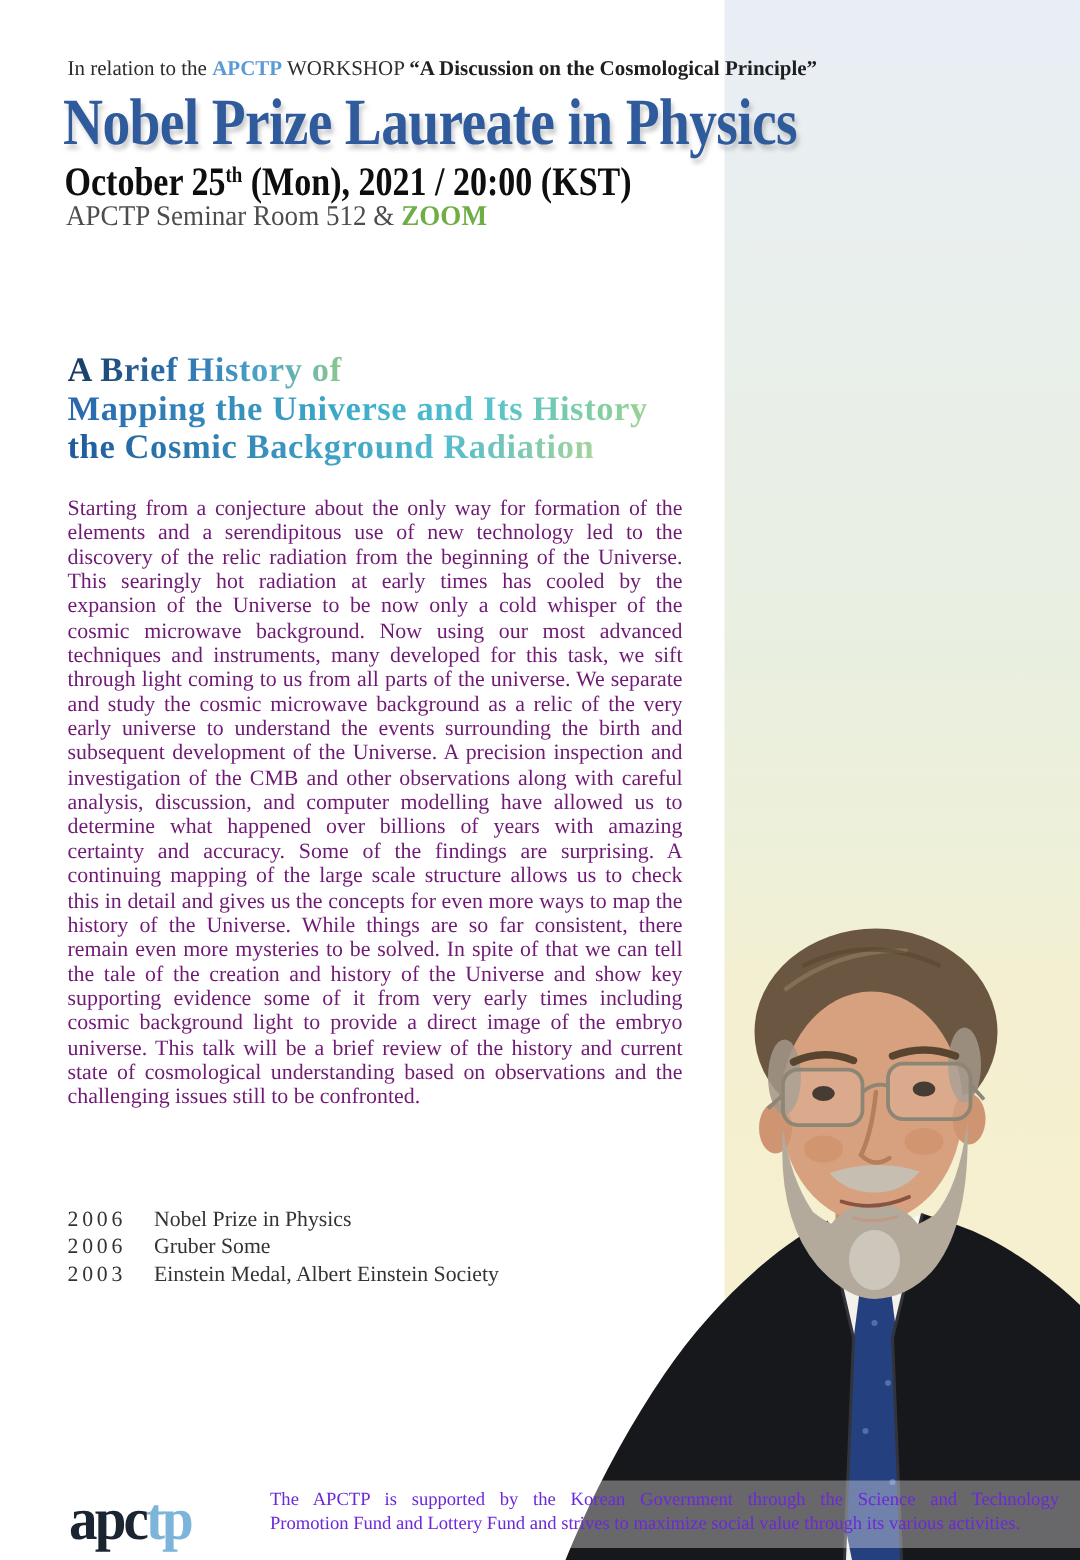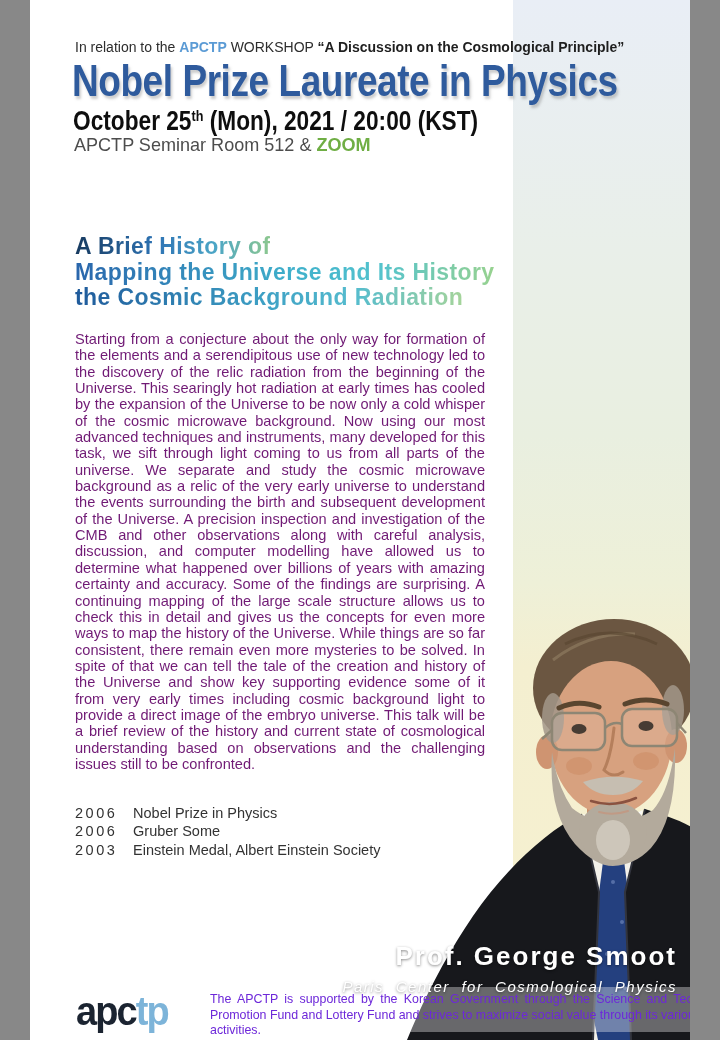--- a/index.html
+++ b/index.html
@@ -1,19 +1,19 @@
 <!DOCTYPE html>
 <html><head>
 <meta charset="utf-8">
 <style>
   html,body{margin:0;padding:0;background:#888;}
   .poster{
-    position:relative; width:660px; height:1040px; margin:0 auto;
+    position:relative; width:720px; height:1040px; margin:0 auto;
     background:#ffffff; overflow:hidden;
-    font-family:Liberation Sans, sans-serif;
+    font-family:Liberation Serif, serif;
     -webkit-font-smoothing:antialiased;
   }
   
   .strip{
     position:absolute; left:483px; top:0; width:237px; height:1040px; z-index:0;
     background:linear-gradient(180deg,#e9eef6 0%,#e9efe9 24%,#e9efe0 42%,#eef0d8 56%,#f4efd0 64%,#f7f1d0 100%);
   }
   
   .tagline{position:absolute; left:45px; top:39px; font-size:14px; color:#2d2d2d; z-index:3; white-space:nowrap;}
   .tagline .apctp{color:#5b9bd5; font-weight:bold;}
@@ -168,24 +168,20 @@
       <rect x="167" y="153" width="53" height="37" rx="10" fill="rgba(255,255,255,0.10)" stroke="#8d8674" stroke-width="2.5"></rect>
       <rect x="237" y="149" width="55" height="37" rx="10" fill="rgba(255,255,255,0.10)" stroke="#8d8674" stroke-width="2.5"></rect>
       <path d="M 220 168 Q 228 161 237 164" stroke="#8d8674" stroke-width="2.5" fill="none"></path>
       <path d="M 167 170 L 157 179" stroke="#8d8674" stroke-width="2.5" fill="none"></path>
       <path d="M 292 163 L 301 173" stroke="#8d8674" stroke-width="2.5" fill="none"></path>
     </g>
   </svg>
 
   <div class="footer-band"></div>
 
-  <div class="speaker">
-    <div class="speaker-name">Prof. George Smoot</div>
-    <div class="speaker-affil">Paris Center for Cosmological Physics</div>
-  </div>
 
   <div class="logo">
     <span class="dark">apc</span><span class="light">tp</span>
   </div>
 
   <div class="footer-text">
     <div class="l1">The APCTP is supported by the Korean Government through the Science and Technology</div>
     <div class="l2">Promotion Fund and Lottery Fund and strives to maximize social value through its various activities.</div>
   </div>
 

